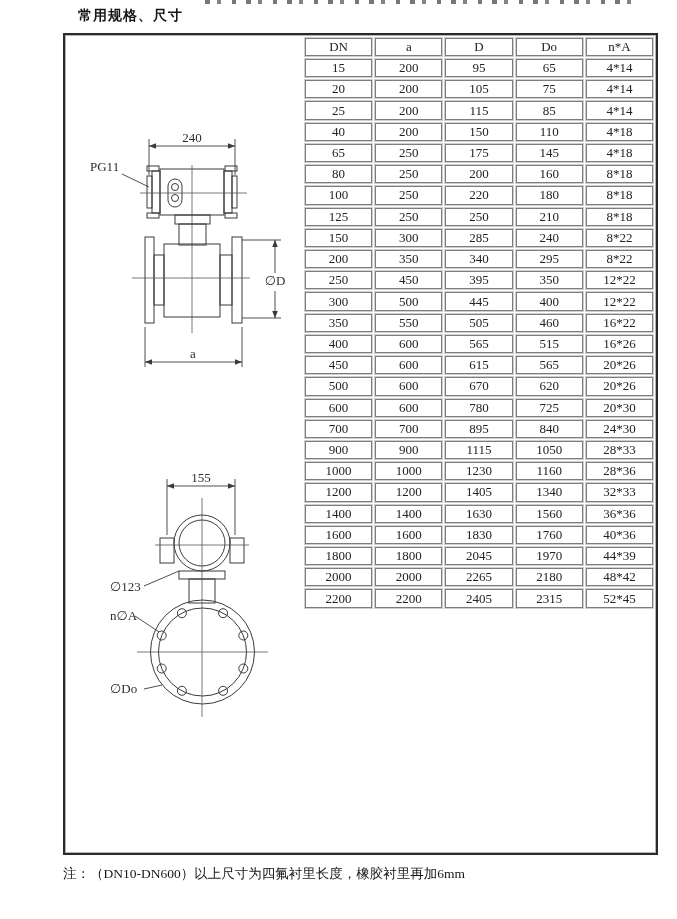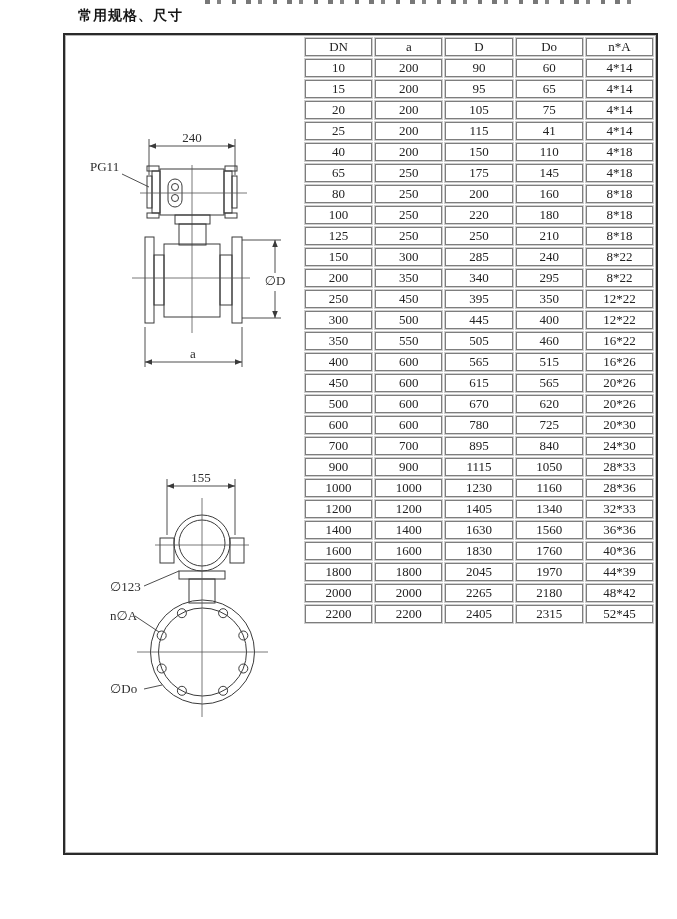--- a/index.html
+++ b/index.html
@@ -148,45 +148,38 @@
         <tr>
             <th>DN</th>
             <th>a</th>
             <th>D</th>
             <th>Do</th>
             <th>n*A</th>
           </tr>
       </thead>
       <tbody>
           <tr>
-            <td>10</td>
-            <td>200</td>
-            <td>90</td>
-            <td>60</td>
-            <td>4*14</td>
-          </tr>
-          <tr>
             <td>15</td>
             <td>200</td>
             <td>95</td>
             <td>65</td>
             <td>4*14</td>
           </tr>
           <tr>
             <td>20</td>
             <td>200</td>
             <td>105</td>
             <td>75</td>
             <td>4*14</td>
           </tr>
           <tr>
             <td>25</td>
             <td>200</td>
             <td>115</td>
-            <td>41</td>
+            <td>85</td>
             <td>4*14</td>
           </tr>
           <tr>
             <td>40</td>
             <td>200</td>
             <td>150</td>
             <td>110</td>
             <td>4*18</td>
           </tr>
           <tr>
@@ -342,15 +335,16 @@
             <td>2405</td>
             <td>2315</td>
             <td>52*45</td>
           </tr>
         </tbody>
     </table>
 
   </div>
 
   <div class="notes">
+    <div>注：（DN10-DN600）以上尺寸为四氟衬里长度，橡胶衬里再加6mm</div>
   </div>
 
 </div>
 
 </body></html>

